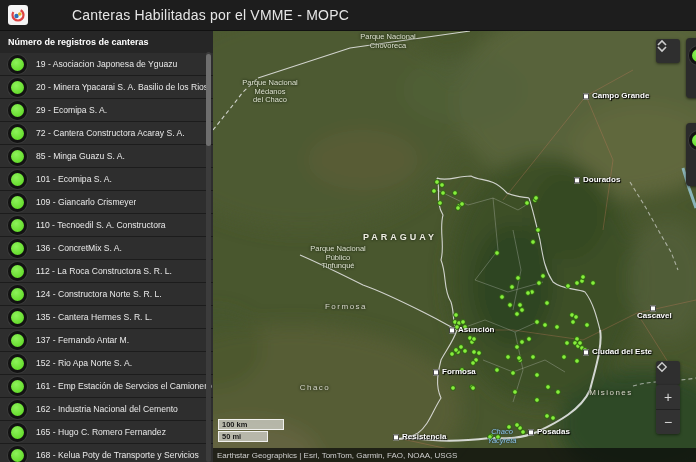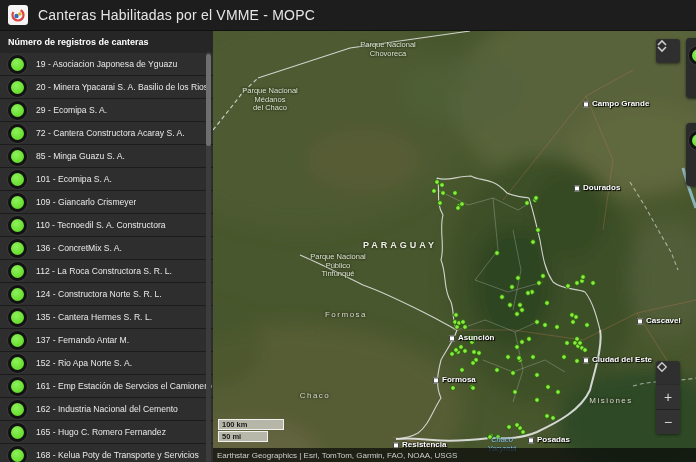--- a/index.html
+++ b/index.html
@@ -11,21 +11,21 @@
   
   .app-header{
     position:absolute;left:0;top:0;width:696px;height:30px;
     background:#1d1d1d;display:flex;align-items:center;z-index:40;
     border-bottom:1px solid #111;
   }
   .logo-box{
     width:20px;height:20px;margin:0 10px 0 8px;background:#f5f5f5;
     border-radius:3px;display:flex;align-items:center;justify-content:center;
   }
-  .app-title{color:#e6e6e6;font-size:14px;letter-spacing:.2px;}
+  .app-title{color:#e6e6e6;font-size:14px;letter-spacing:.2px;margin-left:34px;}
   
   .sidebar{
     position:absolute;left:0;top:30px;width:213px;height:432px;
     background:#262626;z-index:30;overflow:hidden;
   }
   .sidebar-title{
     color:#fff;font-size:9px;font-weight:bold;padding:7px 8px 6px 8px;
   }
   .quarry-list{position:relative;}
   .list-row{
@@ -49,21 +49,21 @@
     position:absolute;left:0;top:2px;width:5px;height:92px;
     background:#6e6e6e;border-radius:3px;
   }
   
   .map{
     position:absolute;left:213px;top:30px;width:483px;height:432px;
     background:#49572e;overflow:hidden;
   }
   .map svg{position:absolute;left:0;top:0;}
   .map-labels{position:absolute;left:0;top:0;width:483px;height:432px;pointer-events:none;}
-  .maplabel{position:absolute;transform:translate(-50%,-50%);text-align:center;line-height:1.15;white-space:nowrap;margin-top:8px;}
+  .maplabel{position:absolute;transform:translate(-50%,-50%);text-align:center;line-height:1.15;white-space:nowrap;}
   .maplabel .ltext span{display:block;}
   .maplabel.city{transform:translate(0,-50%);display:flex;align-items:center;text-align:left;}
   .maplabel.city .ltext span{display:inline;}
   .park{color:#dfe3d0;font-size:7.5px;text-shadow:0 0 2px #222e18,0 0 3px #222e18;}
   .province{color:#d8d8ca;font-size:8px;letter-spacing:1.5px;text-shadow:0 0 2px #2a3320,0 0 3px #2a3320;}
   .country{color:#efeee2;font-size:9px;font-weight:bold;letter-spacing:3px;text-shadow:0 0 2px #26301c,0 0 3px #26301c;}
   .water{color:#8ec6ea;font-size:7.5px;font-style:italic;text-shadow:0 0 2px #14263a;}
   .city{color:#ffffff;font-size:8px;font-weight:bold;text-shadow:0 0 2px #000,1px 1px 1px #000;}
   .citymark{
     width:4px;height:4px;background:#fff;border:1px solid #444;margin-right:3px;flex:0 0 4px;
@@ -379,21 +379,21 @@
         <span class="ltext"><span>Dourados</span></span>
       </div>
       <div class="maplabel city" style="left: 236px; top: 300px;">
         <span class="citymark"></span>
         <span class="ltext"><span>Asunción</span></span>
       </div>
       <div class="maplabel city" style="left: 370px; top: 322px;">
         <span class="citymark"></span>
         <span class="ltext"><span>Ciudad del Este</span></span>
       </div>
-      <div class="maplabel city" style="left: 424px; top: 283px;">
+      <div class="maplabel city" style="left: 424px; top: 283px; flex-direction: column;">
         <span class="citymark"></span>
         <span class="ltext"><span>Cascavel</span></span>
       </div>
       <div class="maplabel city" style="left: 220px; top: 342px;">
         <span class="citymark"></span>
         <span class="ltext"><span>Formosa</span></span>
       </div>
       <div class="maplabel city" style="left: 180px; top: 407px;">
         <span class="citymark"></span>
         <span class="ltext"><span>Resistencia</span></span>

